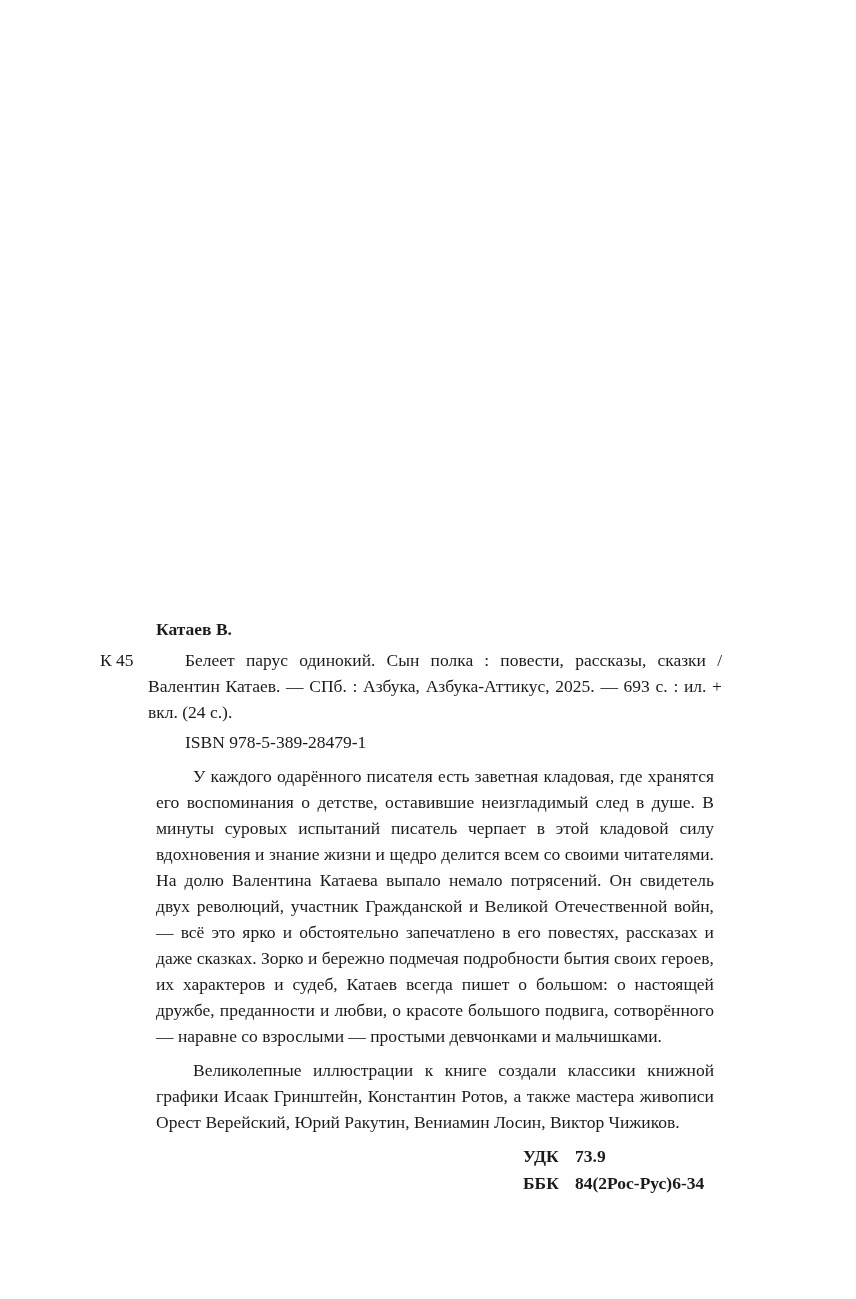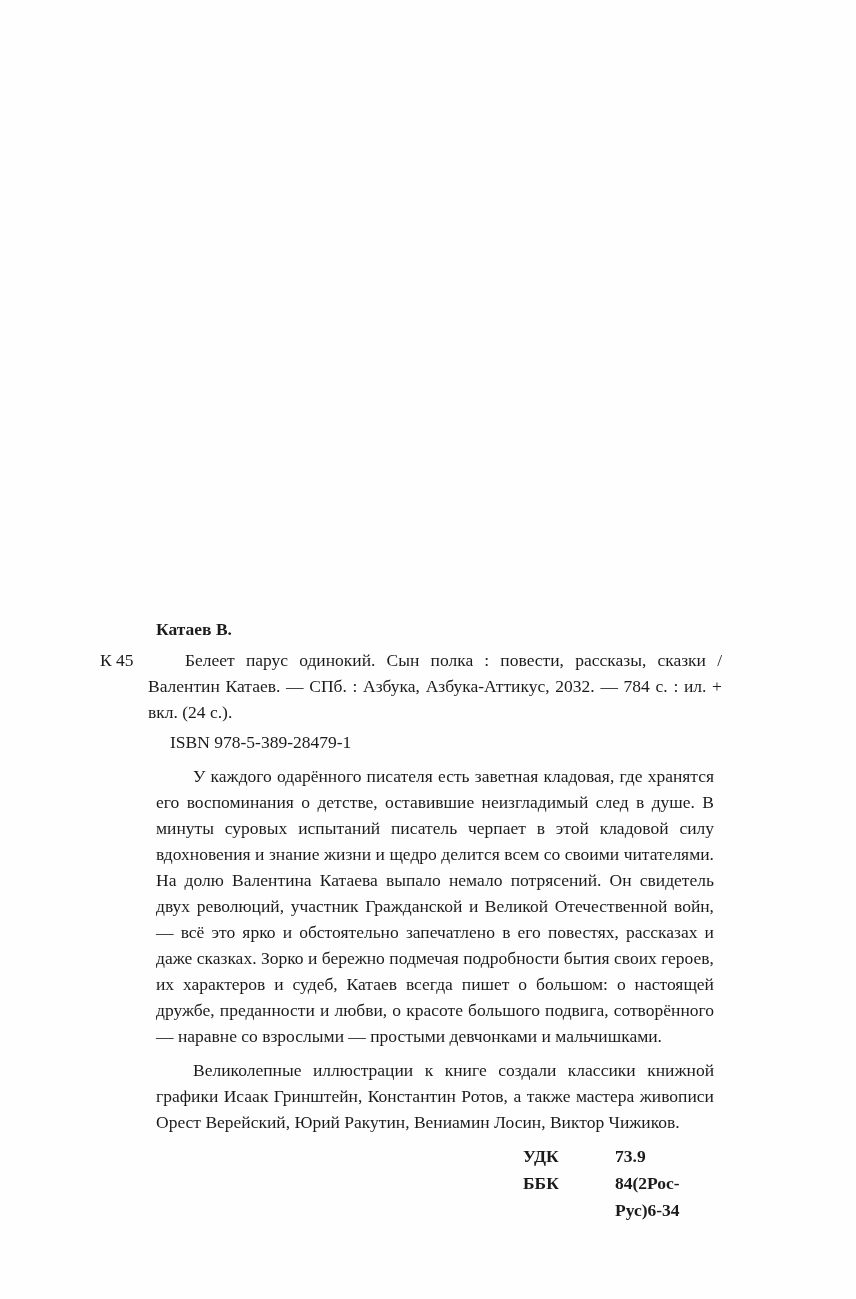--- a/index.html
+++ b/index.html
@@ -34,56 +34,55 @@
     top: 647px;
   }
   .bibliography {
     margin: 0;
     text-align: justify;
     text-indent: 37px;
     hyphens: auto;
     -webkit-hyphens: auto;
   }
   .isbn {
-    margin: 4px 0 3px 22px;
+    margin: 4px 0 3px 37px;
   }
   .annotation {
     margin: 8px;
     text-align: justify;
     text-indent: 37px;
     hyphens: auto;
     -webkit-hyphens: auto;
   }
   .codes {
     margin-top: 8px;
     margin-left: 375px;
     font-weight: bold;
     line-height: 27px;
   }
   .code-row {
     display: flex;
-    gap: 40px;
   }
   .code-label {
     width: 52px;
     flex: 0 0 52px;
   }
 </style>
 </head>
 <body>
 
 <div class="page">
 
   <span class="catalog-code">К 45</span>
 
   <div class="text-block">
 
     <p class="author">Катаев В.</p>
 
-    <p class="bibliography">Белеет парус одинокий. Сын полка : повести, рассказы, сказки / Валентин Катаев. — СПб. : Азбука, Азбука-Аттикус, 2032. — 784 с. : ил. + вкл. (24 с.).</p>
+    <p class="bibliography">Белеет парус одинокий. Сын полка : повести, рассказы, сказки / Валентин Катаев. — СПб. : Азбука, Азбука-Аттикус, 2025. — 693 с. : ил. + вкл. (24 с.).</p>
 
     <p class="isbn">ISBN 978-5-389-28479-1</p>
 
     <p class="annotation">У каждого одарённого писателя есть заветная кладовая, где хранятся его воспоминания о детстве, оставившие неизгладимый след в душе. В минуты суровых испытаний писатель черпает в этой кладовой силу вдохновения и знание жизни и щедро делится всем со своими читателями. На долю Валентина Катаева выпало немало потрясений. Он свидетель двух революций, участник Гражданской и Великой Отечественной войн, — всё это ярко и обстоятельно запечатлено в его повестях, рассказах и даже сказках. Зорко и бережно подмечая подробности бытия своих героев, их характеров и судеб, Катаев всегда пишет о большом: о настоящей дружбе, преданности и любви, о красоте большого подвига, сотворённого — наравне со взрослыми — простыми девчонками и мальчишками.</p>
 
     <p class="annotation">Великолепные иллюстрации к книге создали классики книжной графики Исаак Гринштейн, Константин Ротов, а также мастера живописи Орест Верейский, Юрий Ракутин, Вениамин Лосин, Виктор Чижиков.</p>
 
     <div class="codes">
       <div class="code-row">
         <span class="code-label">УДК</span>

